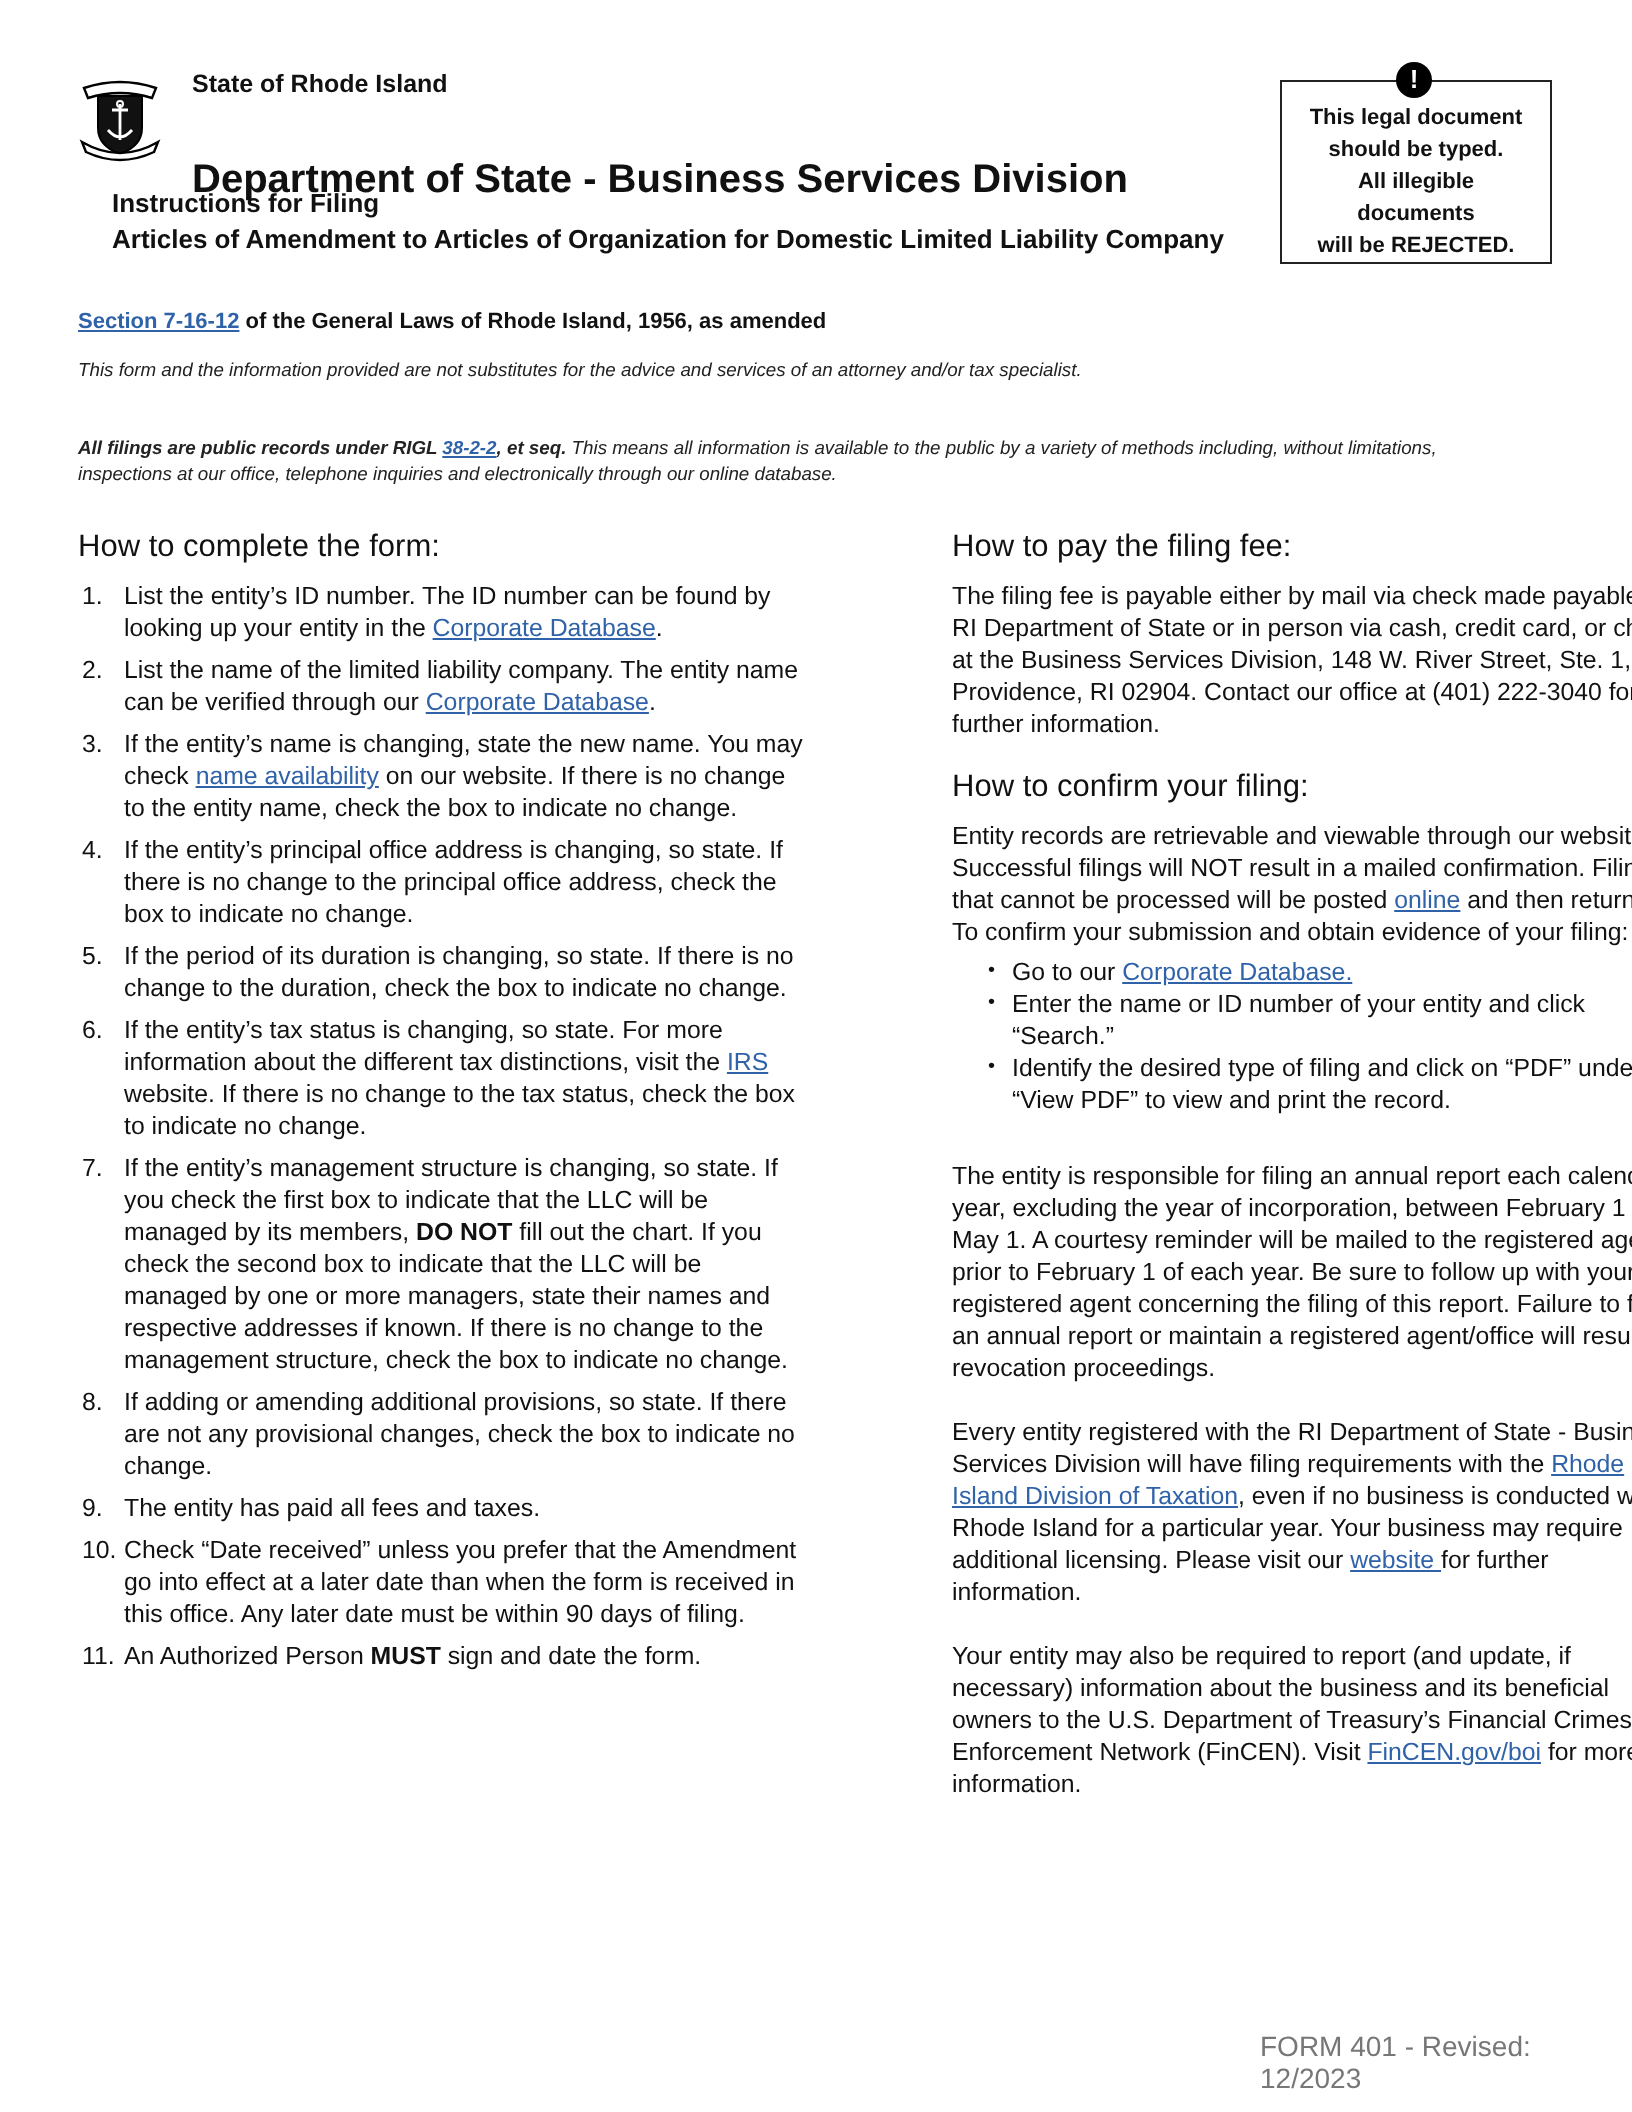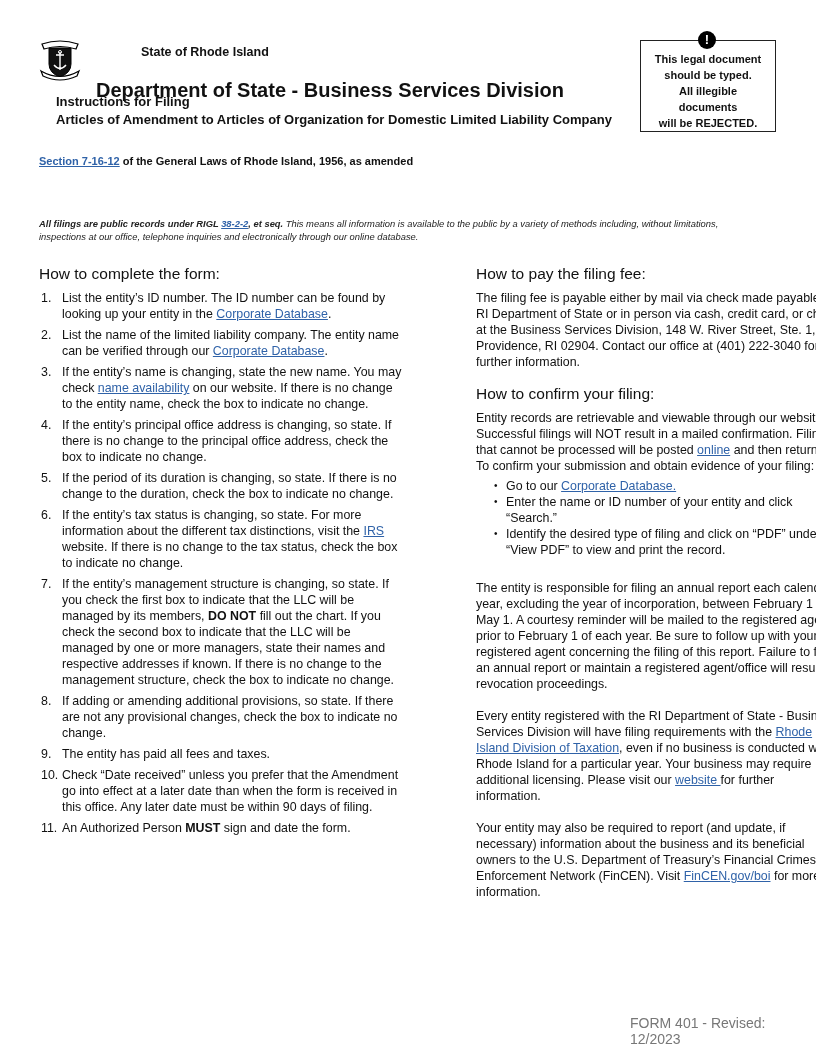--- a/index.html
+++ b/index.html
@@ -5,21 +5,21 @@
     html, body { margin: 0; padding: 0; background: #ffffff; }
     body {
       width: 816px; height: 1056px; position: relative; overflow: hidden;
       font-family: "Liberation Sans", sans-serif; color: #111;
     }
     a, .link { color: #2f62a8; text-decoration: underline; }
     .abs { position: absolute; }
 
     
     .seal { left: 38px; top: 38px; width: 44px; height: 44px; }
-    .state { left: 96px; top: 45px; font-size: 12.5px; font-weight: bold; margin-left: 45px; }
+    .state { left: 96px; top: 35px; font-size: 12.5px; font-weight: bold; }
     .dept { left: 96px; top: 79px; font-size: 20px; font-weight: bold; }
     .warn {
       left: 640px; top: 40px; width: 136px; height: 92px;
       border: 1px solid #222; text-align: center; font-size: 11px; font-weight: bold;
       line-height: 16px; box-sizing: border-box; padding-top: 10px;
     }
     .warn-badge {
       position: absolute; left: 57px; top: -10px; width: 18px; height: 18px; border-radius: 50%;
       background: #000; color: #fff; font-size: 13px; line-height: 18px; font-weight: bold; text-align: center;
     }
@@ -70,20 +70,21 @@
 <div class="abs instr">
   <div>Instructions for Filing</div>
   <div>Articles of Amendment to Articles of Organization for Domestic Limited Liability Company</div>
 </div>
 
 <div class="abs section-line">
   <a href="#">Section 7-16-12</a><span> of the General Laws of Rhode Island, 1956, as amended</span>
 </div>
 
 <div class="abs disclaimer">
+  <div>This form and the information provided are not substitutes for the advice and services of an attorney and/or tax specialist.</div>
 </div>
 
 <div class="abs public">
   <b>All filings are public records under RIGL </b><b><a href="#">38-2-2</a></b><b>, et seq.</b><span> This means all information is available to the public by a variety of methods including, without limitations, inspections at our office, telephone inquiries and electronically through our online database.</span>
 </div>
 
 <div class="abs col col-left">
   <h2>How to complete the form:</h2>
   <ol>
     <li><span class="num">1.</span><span>List the entity’s ID number. The ID number can be found by looking up your entity in the </span><a href="#">Corporate Database</a><span>.</span></li>

